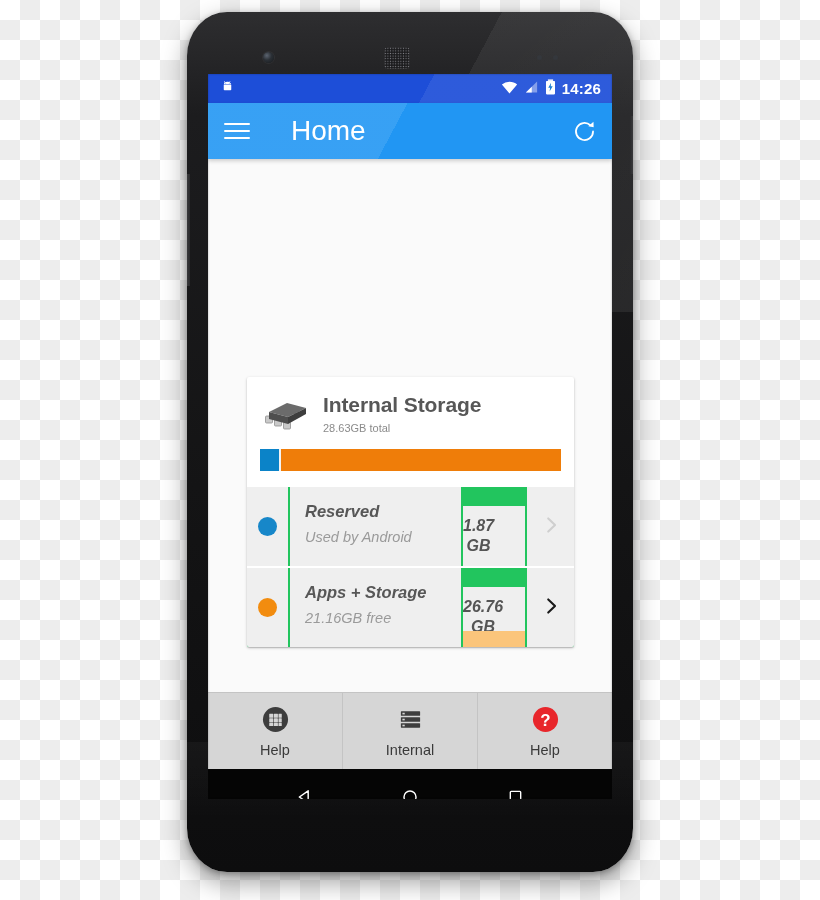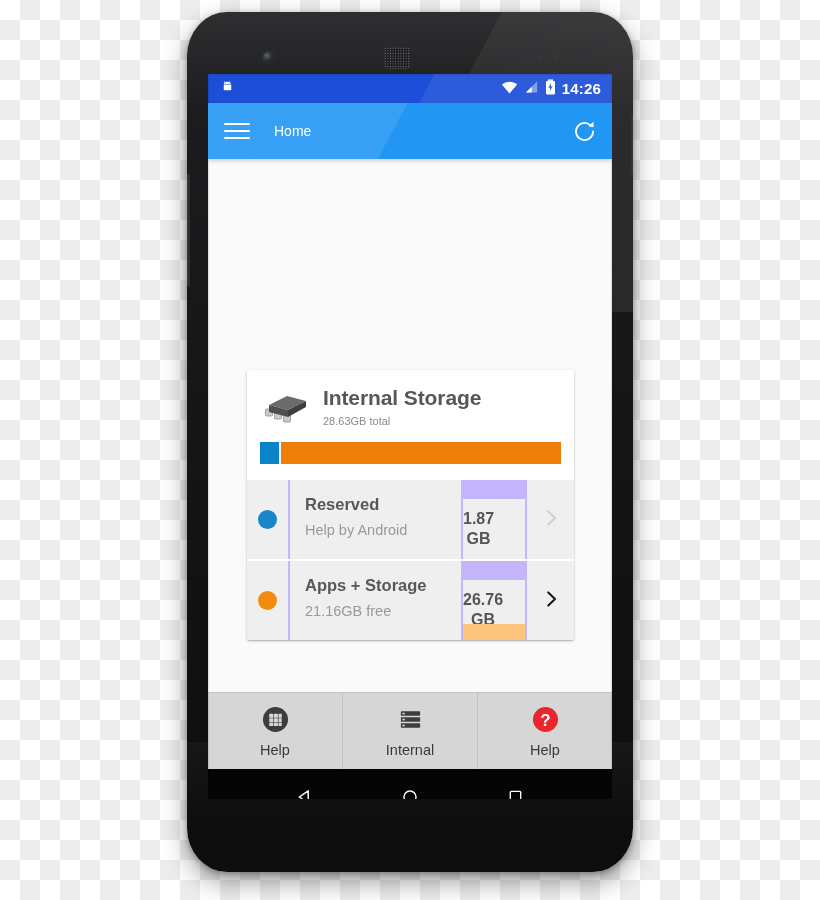--- a/index.html
+++ b/index.html
@@ -144,43 +144,43 @@
   }
   #menu-button {
     position: relative;
     width: 26px; height: 26px;
     display:flex; flex-direction:column; justify-content:center; gap:5px;
     cursor: pointer;
   }
   #menu-button span { display:block; height:2px; background:#fff; border-radius:1px; }
   #app-bar-title {
     position: relative;
-    color:#ffffff; font-size:14px; font-weight:500;
-    margin-left: 24px;
+    color:#ffffff; font-size:28px; font-weight:500;
+    margin-left: 41px;
   }
   #refresh-button {
     position: relative;
     margin-left:auto; cursor:pointer; width:28px; height:28px;
     display:flex; align-items:center; justify-content:center;
   }
 
   
   #content {
     position: relative;
     height: 533px;
     background: #fafafa;
     box-sizing: border-box;
     padding: 36px 0 0 0;
   }
 
   
   #storage-card {
     position: absolute;
     left: 39px;
-    top: 211px;
+    top: 218px;
     width: 327px;
     background: #ffffff;
     border-radius: 2px;
     box-shadow: 0 1px 3px rgba(0,0,0,0.22), 0 1px 1px rgba(0,0,0,0.13);
     overflow: hidden;
   }
   #card-header {
     padding: 14px 13px 0 13px;
     display: flex;
     align-items: flex-start;
@@ -198,22 +198,23 @@
     background: #f3f3f3;
     gap: 2px;
   }
   #total-bar .seg { height:100%; }
 
   .storage-row {
     display: flex;
     align-items: stretch;
     height: 79px;
     border-top: 2px solid #ffffff;
-    background: #c4b5fd;
+    background: #22c55e;
     cursor: pointer;
+    font-style: italic;
   }
   .row-dot-cell {
     flex: 0 0 41px;
     background: #efefef;
     display:flex; align-items:center; justify-content:center;
     margin-right: 2px;
   }
   .row-dot { width:19px; height:19px; border-radius:50%; }
   .row-main-cell {
     flex: 1 1 auto;
@@ -389,21 +390,21 @@
             <div class="seg" style="width: 93.5%; background: rgb(239, 125, 9);"></div>
           </div>
 
         <div id="storage-rows">
             <div class="storage-row">
               <div class="row-dot-cell">
                 <div class="row-dot" style="background: rgb(23, 135, 201);"></div>
               </div>
               <div class="row-main-cell">
                 <div class="row-label">Reserved</div>
-                <div class="row-sub">Help by Android</div>
+                <div class="row-sub">Used by Android</div>
               </div>
               <div class="row-size-cell">
                 <div class="row-size-text">
                   <div>1.87</div>
                   <div>GB</div>
                 </div>
               </div>
               <div class="row-chevron-cell">
                 <span><svg width="22" height="22" viewBox="0 0 24 24">
                     <path fill="none" stroke="#cfcfcf" stroke-width="2.3" stroke-linecap="round" stroke-linejoin="round" d="M9 4.8 16.4 12 9 19.2"></path>

